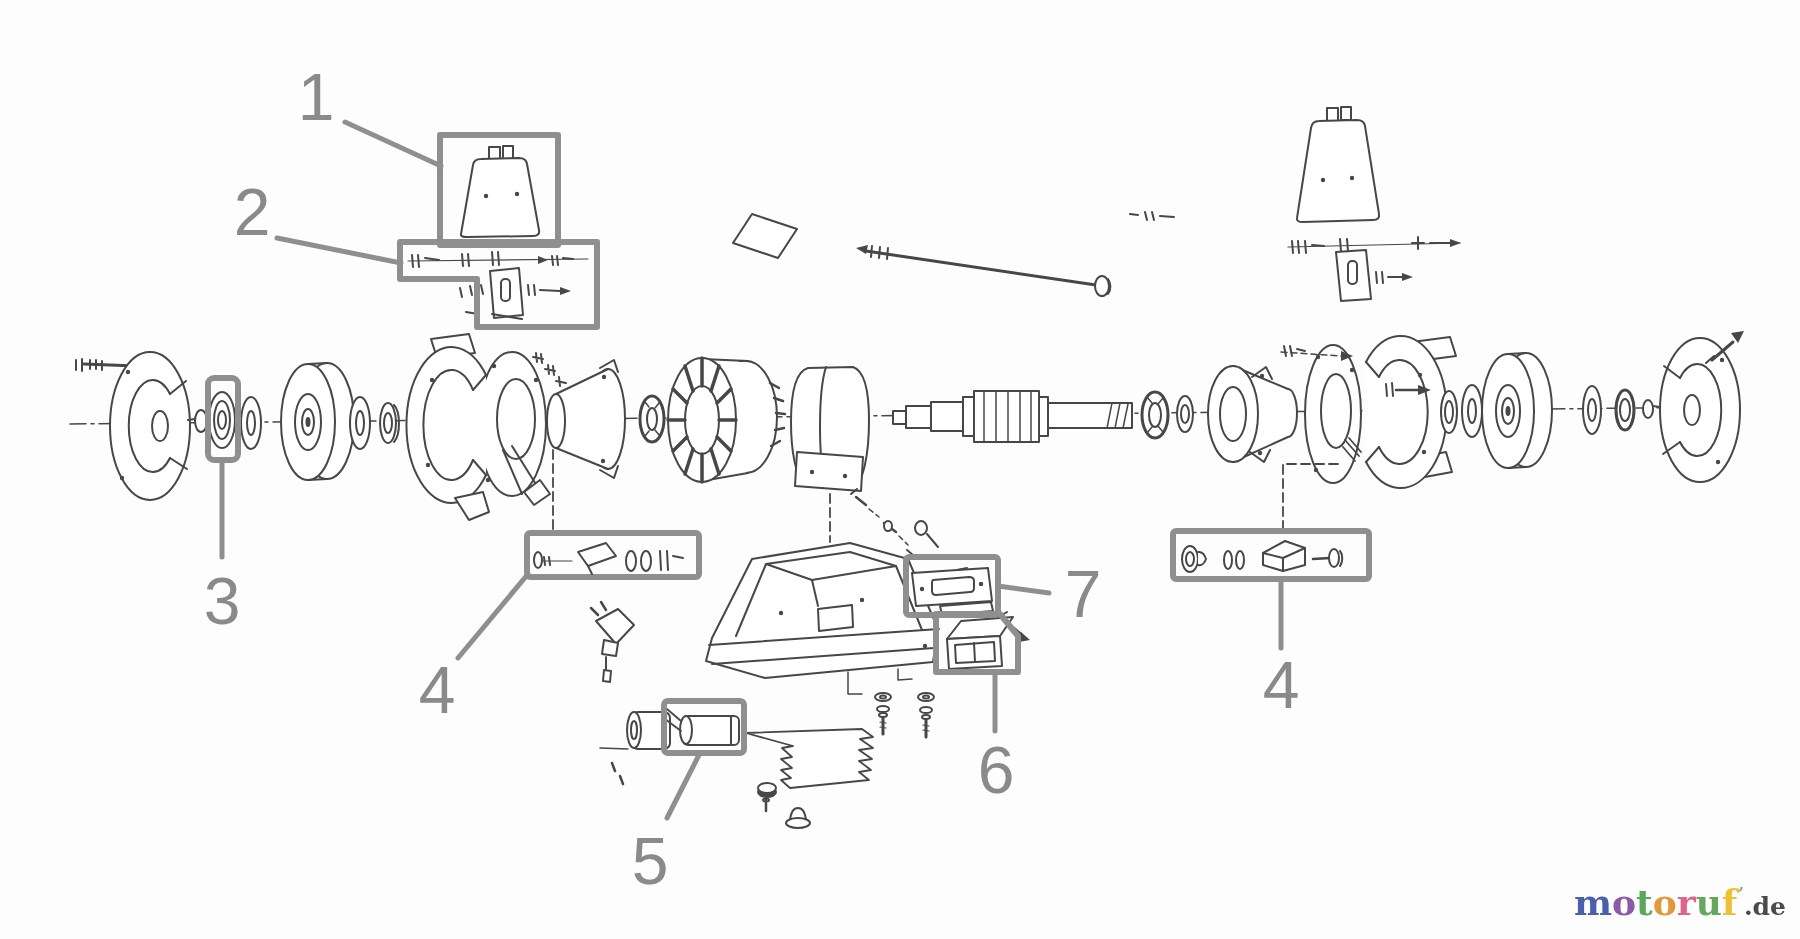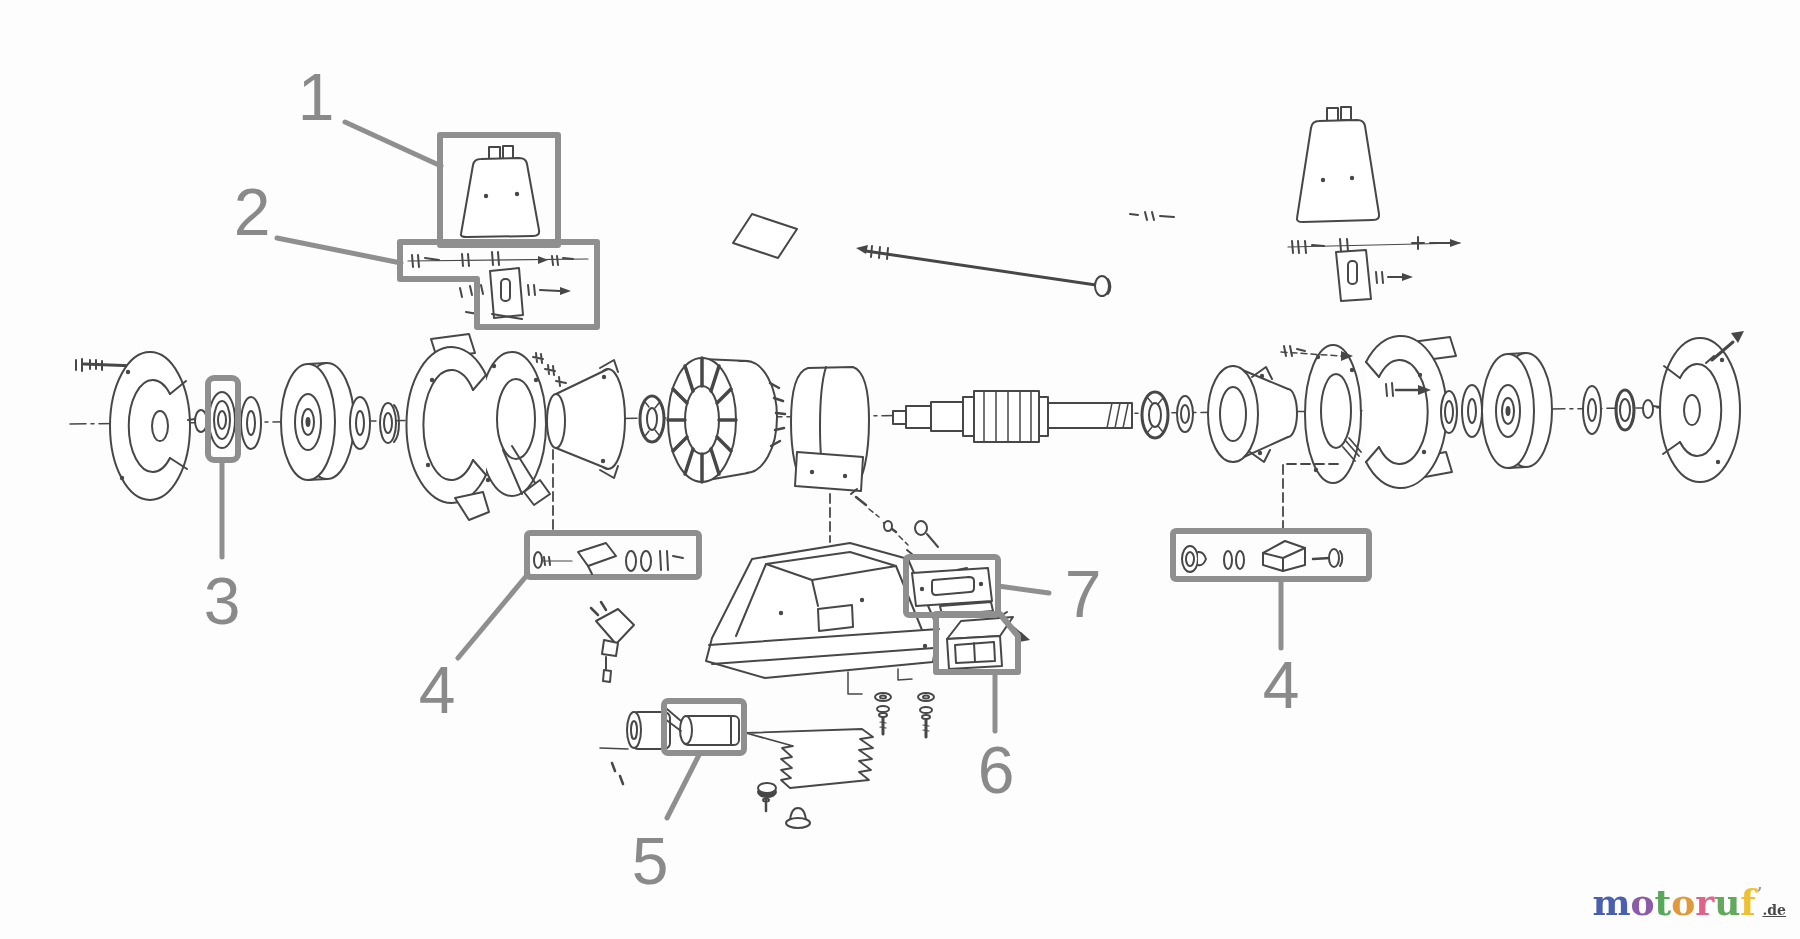--- a/index.html
+++ b/index.html
@@ -5,21 +5,21 @@
   html,body{margin:0;padding:0;background:#fff;}
   #stage{position:relative;width:1800px;height:939px;background:#fdfdfd;overflow:hidden;
          font-family:"Liberation Sans",sans-serif;}
   #drawing{position:absolute;left:0;top:0;}
   .callout-num{position:absolute;transform:translate(-50%,-50%);color:#8a8a8a;
                font-size:66px;line-height:1;font-family:"Liberation Sans",sans-serif;
                user-select:none;}
   #logo{position:absolute;right:14px;top:884px;display:flex;align-items:baseline;
         font-family:"DejaVu Serif",serif;font-weight:bold;font-size:36px;line-height:1;}
   #logo .mark{font-size:16px;color:#9a9a9a;align-self:flex-start;margin:2px 0 0 1px;}
-  #logo .suffix{font-size:14px;font-weight:bold;text-decoration:underline;}
+  #logo .suffix{font-size:25px;font-weight:bold;}
 </style>
 </head>
 <body>
 
 <div id="stage">
 
 <svg id="drawing" width="1800" height="939" viewBox="0 0 1800 939" xmlns="http://www.w3.org/2000/svg">
   <g stroke="#474747" stroke-width="2" fill="none" stroke-linecap="round" stroke-linejoin="round">
 
     <path d="M70,424 L1740,407" stroke-dasharray="16 5 3 5" stroke-width="1.5"></path>

